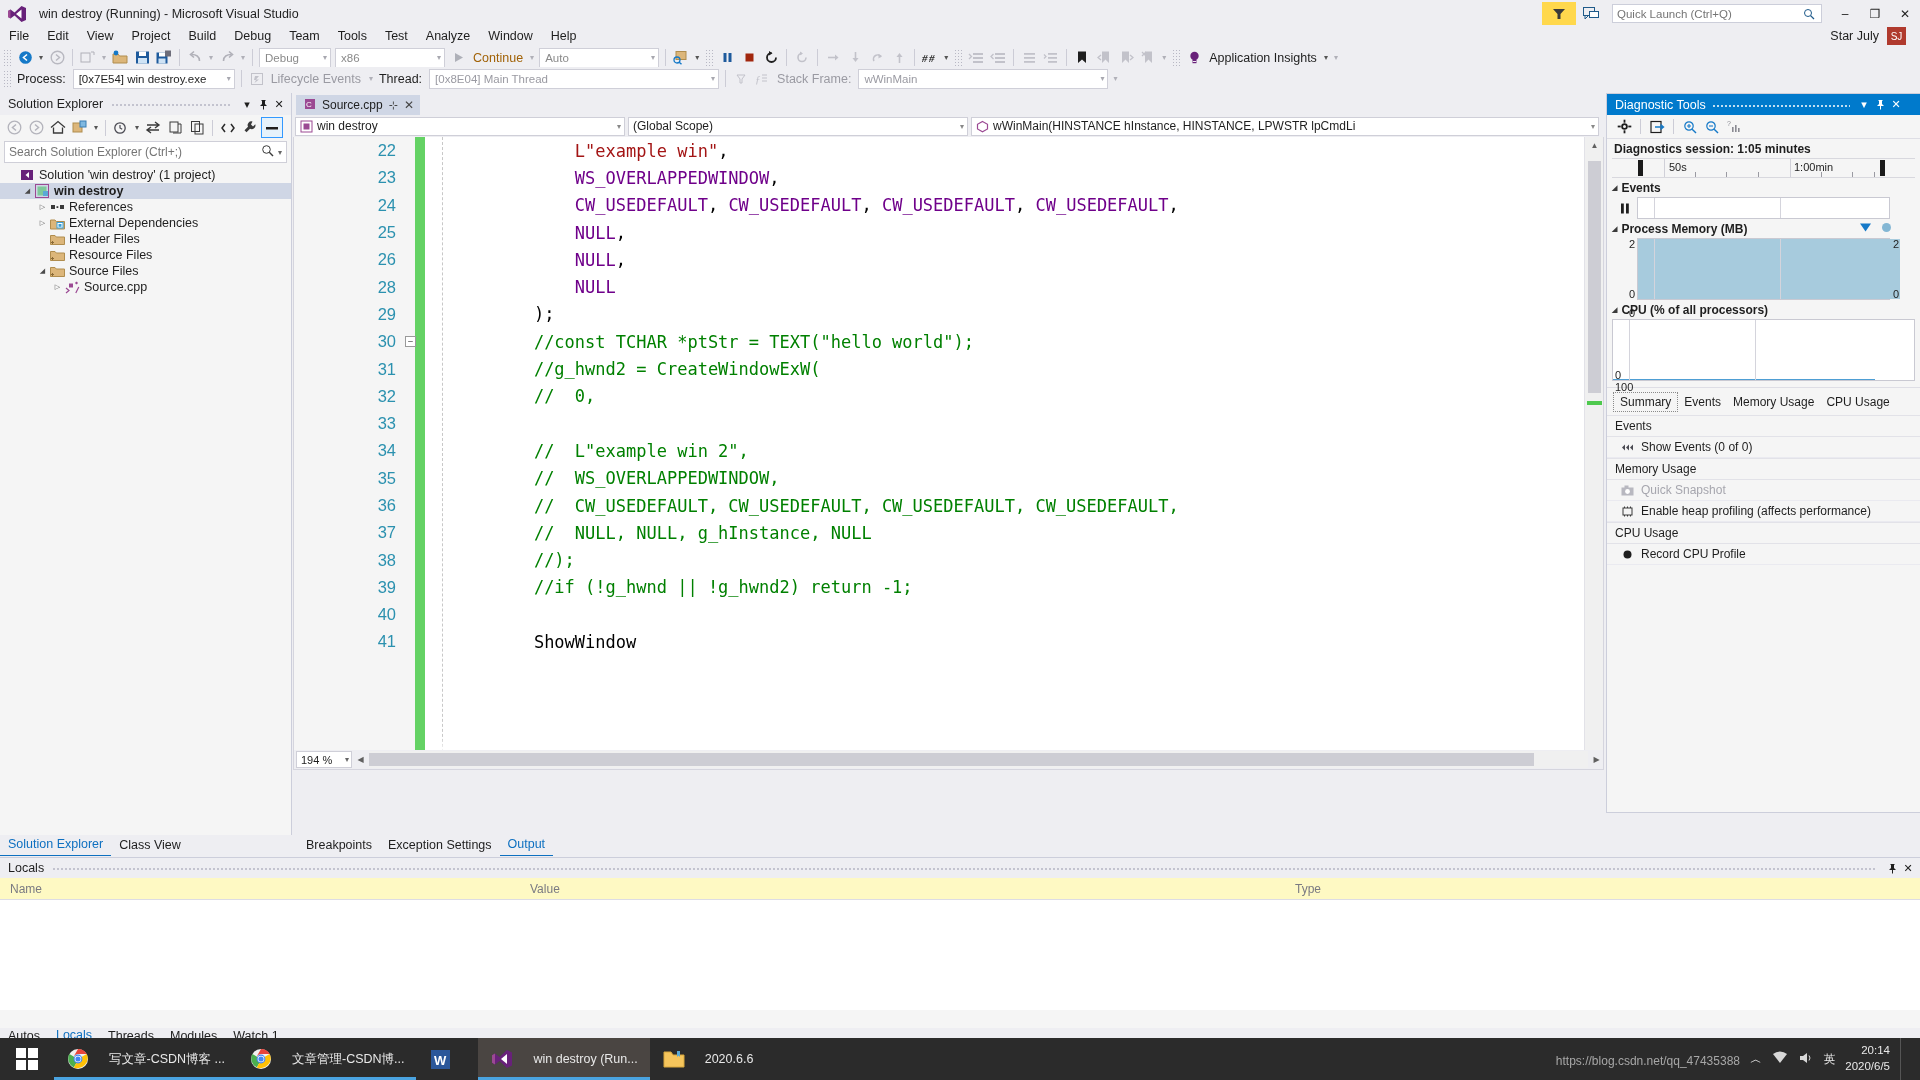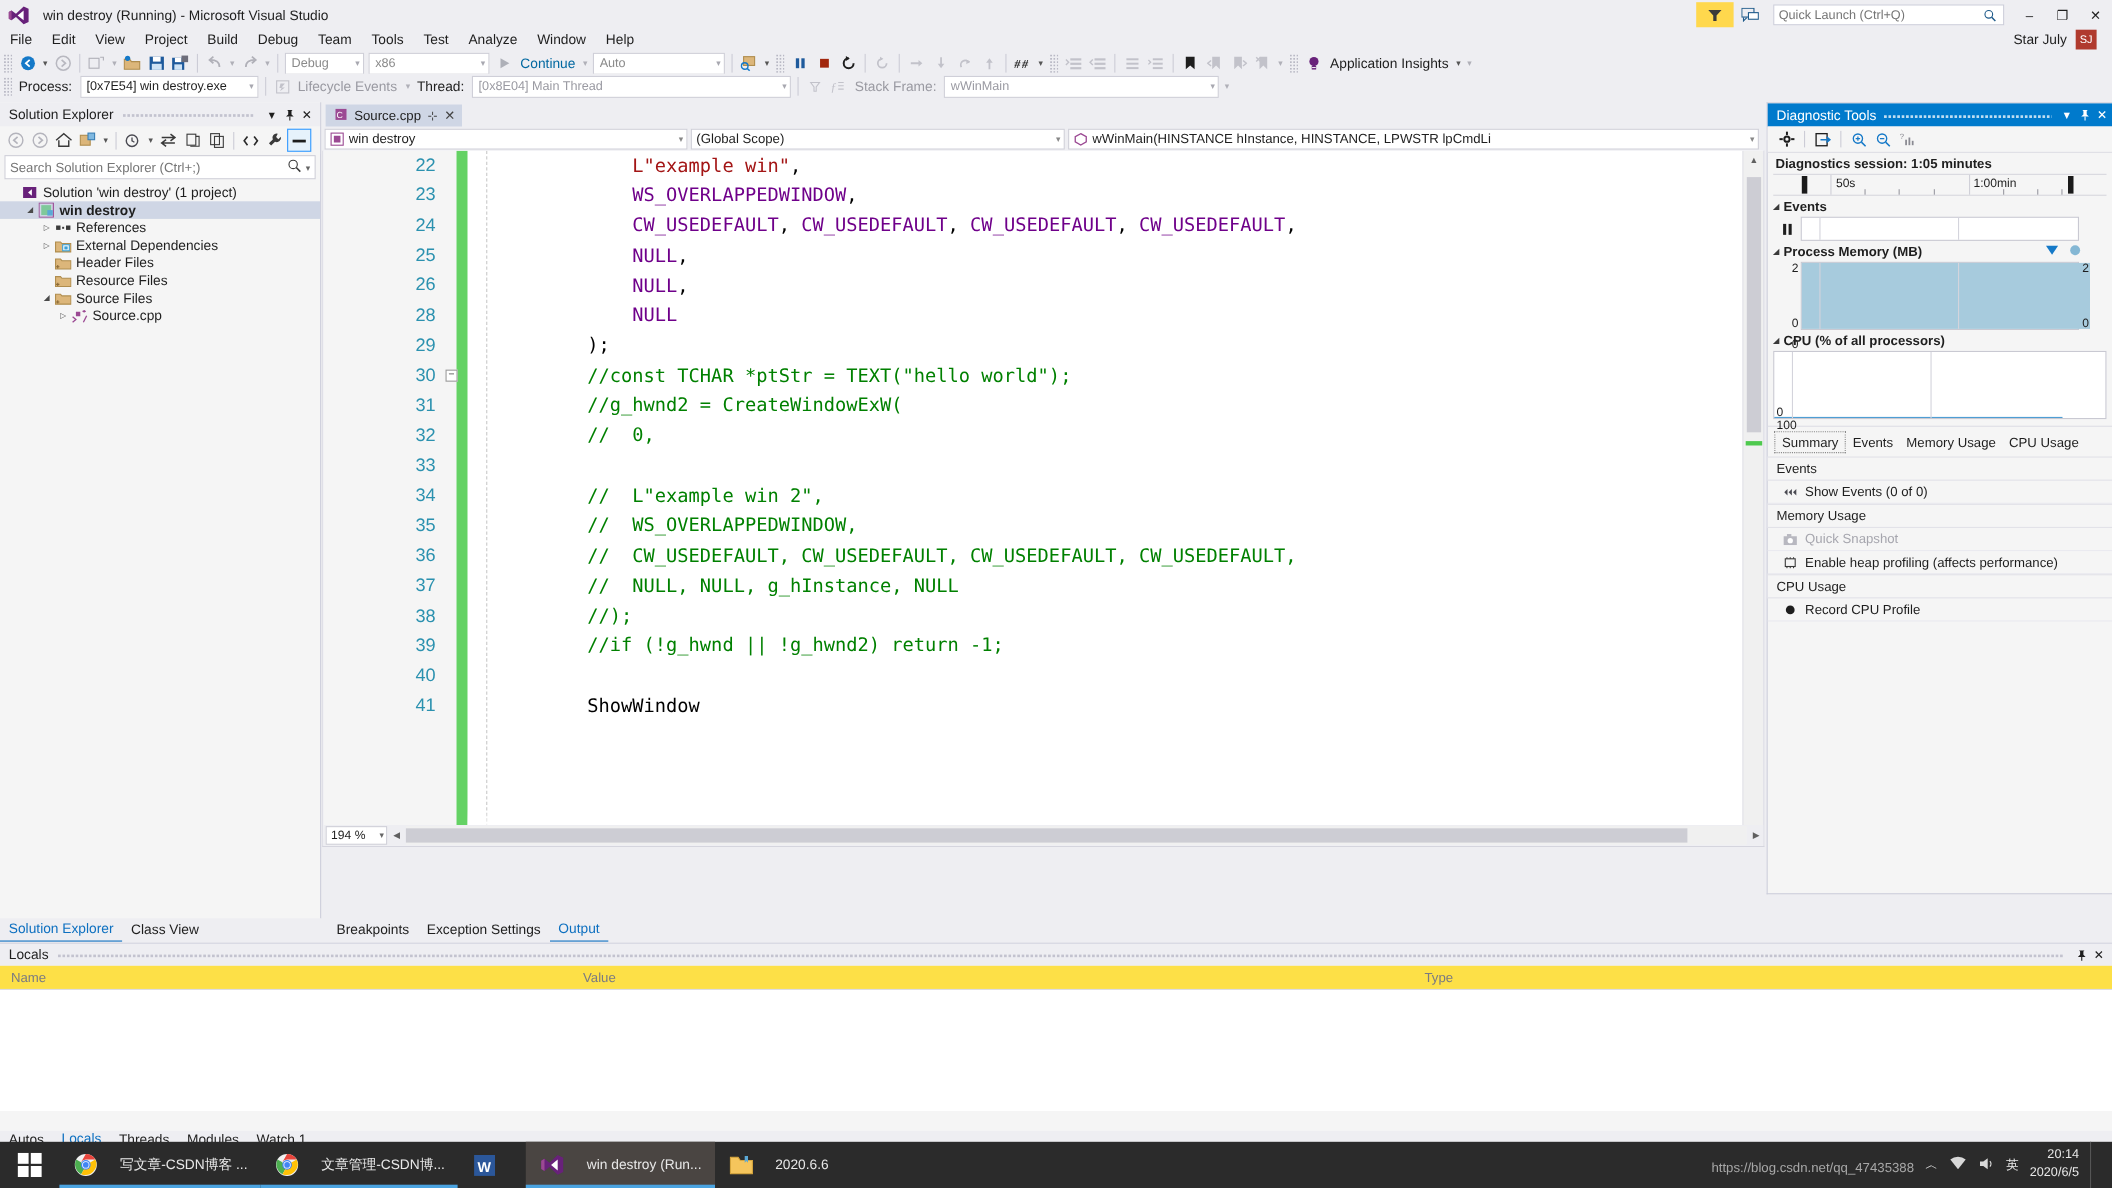--- a/index.html
+++ b/index.html
@@ -69,21 +69,21 @@
   .tb-caret { font-size:8px; color:#555; padding:0 3px; }
   .tb-caret.dim { color:#b0b0b8; }
   .tb-combo {
     height:20px; border:1px solid #cfcfd8; background:#fff;
     display:flex; align-items:center; padding:0 3px 0 5px; font-size:11.5px;
     color:#8a8a8a; margin:0 2px;
   }
   .tb-combo .cv { flex:1; white-space:nowrap; overflow:hidden; }
   .tb-combo .ca { font-size:8px; color:#a8a8b0; padding-left:4px; }
   .tb-text { font-size:12.5px; color:#1e1e1e; padding:0 4px; }
-  .tb-text.dim { color:#0369a1; }
+  .tb-text.dim { color:#a16207; }
 
   
   .toolbar2 {
     position:absolute; top:67px; left:0; width:1920px; height:23px;
     display:flex; align-items:center; background:#eeeef2;
   }
   .lbl { font-size:12.5px; color:#1e1e1e; padding:0 5px 0 3px; }
   .lbl.dim { color:#9a9aa2; }
 
   
@@ -203,21 +203,21 @@
     display:flex; align-items:flex-end; background:#eeeef2;
   }
 
   
   .diag {
     position:absolute; left:1606px; top:93px; width:314px; height:720px;
     background:#f5f5f5; border:1px solid #cccedb; border-right:none;
   }
   .diag-head {
     height:21px; background:#007acc; color:#fff; display:flex; align-items:center;
-    padding:0 1px 0 8px; font-size:12.5px;
+    padding:0 16px 0 8px; font-size:12.5px;
   }
   .diag-dots { flex:1; height:10px; margin:0 6px;
     background-image: radial-gradient(rgba(255,255,255,.75) 40%, transparent 41%);
     background-size:4px 4px; background-position:0 4px; background-repeat:repeat-x; }
   .dh-btn { width:16px; height:16px; display:flex; align-items:center; justify-content:center; font-size:11px; color:#fff; }
   .diag-toolbar { height:24px; display:flex; align-items:center; padding:0 6px; background:#f5f5f5; border-bottom:1px solid #dedee5; }
   .dt-btn { width:22px; height:20px; display:flex; align-items:center; justify-content:center; }
   .dt-sep { width:1px; height:15px; background:#ccccd6; margin:0 5px; }
   .diag-session { font-size:12px; font-weight:bold; padding:3px 0 2px 7px; }
   .diag-ruler {
@@ -249,21 +249,21 @@
   .dl-item.dim { color:#a6a6ae; }
   .dl-ico { width:13px; display:flex; align-items:center; justify-content:center; }
 
   
   .locals {
     position:absolute; left:0; top:857px; width:1920px; height:180px;
     background:#f5f5f5; border-top:1px solid #cccedb;
   }
   .locals-head { height:20px; display:flex; align-items:center; padding:0 4px 0 8px; background:#eeeef2; }
   .locals-cols {
-    height:22px; display:flex; align-items:center; background:#fde047;
+    height:22px; display:flex; align-items:center; background:#fef9c3;
     border-bottom:1px solid #dcdce4; font-size:12px; color:#7a7a82;
   }
   .lc { padding-left:10px; }
   .locals-body { background:#fff; height:110px; }
   .locals-tabs {
     position:absolute; left:0; top:1028px; width:1920px; height:19px;
     display:flex; align-items:flex-end; background:#eeeef2;
   }
 
   

